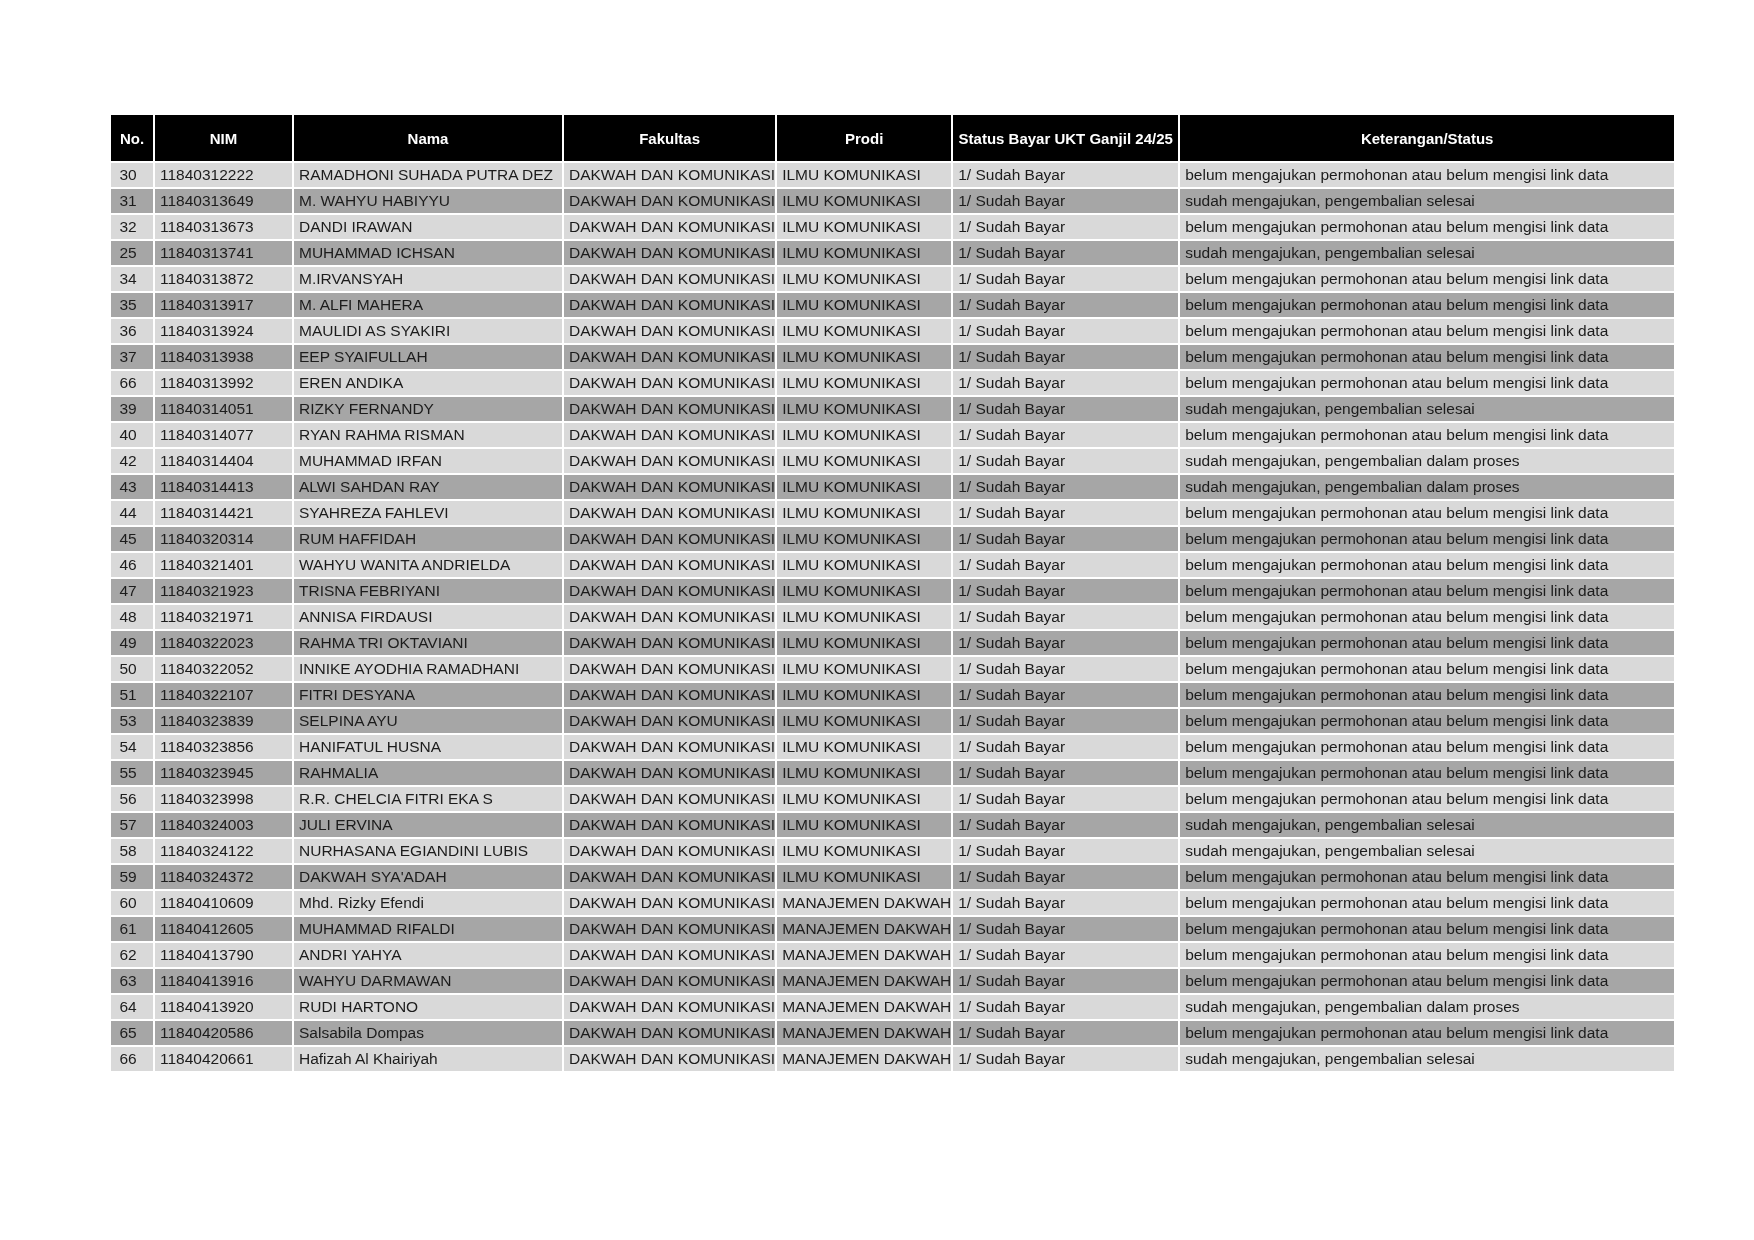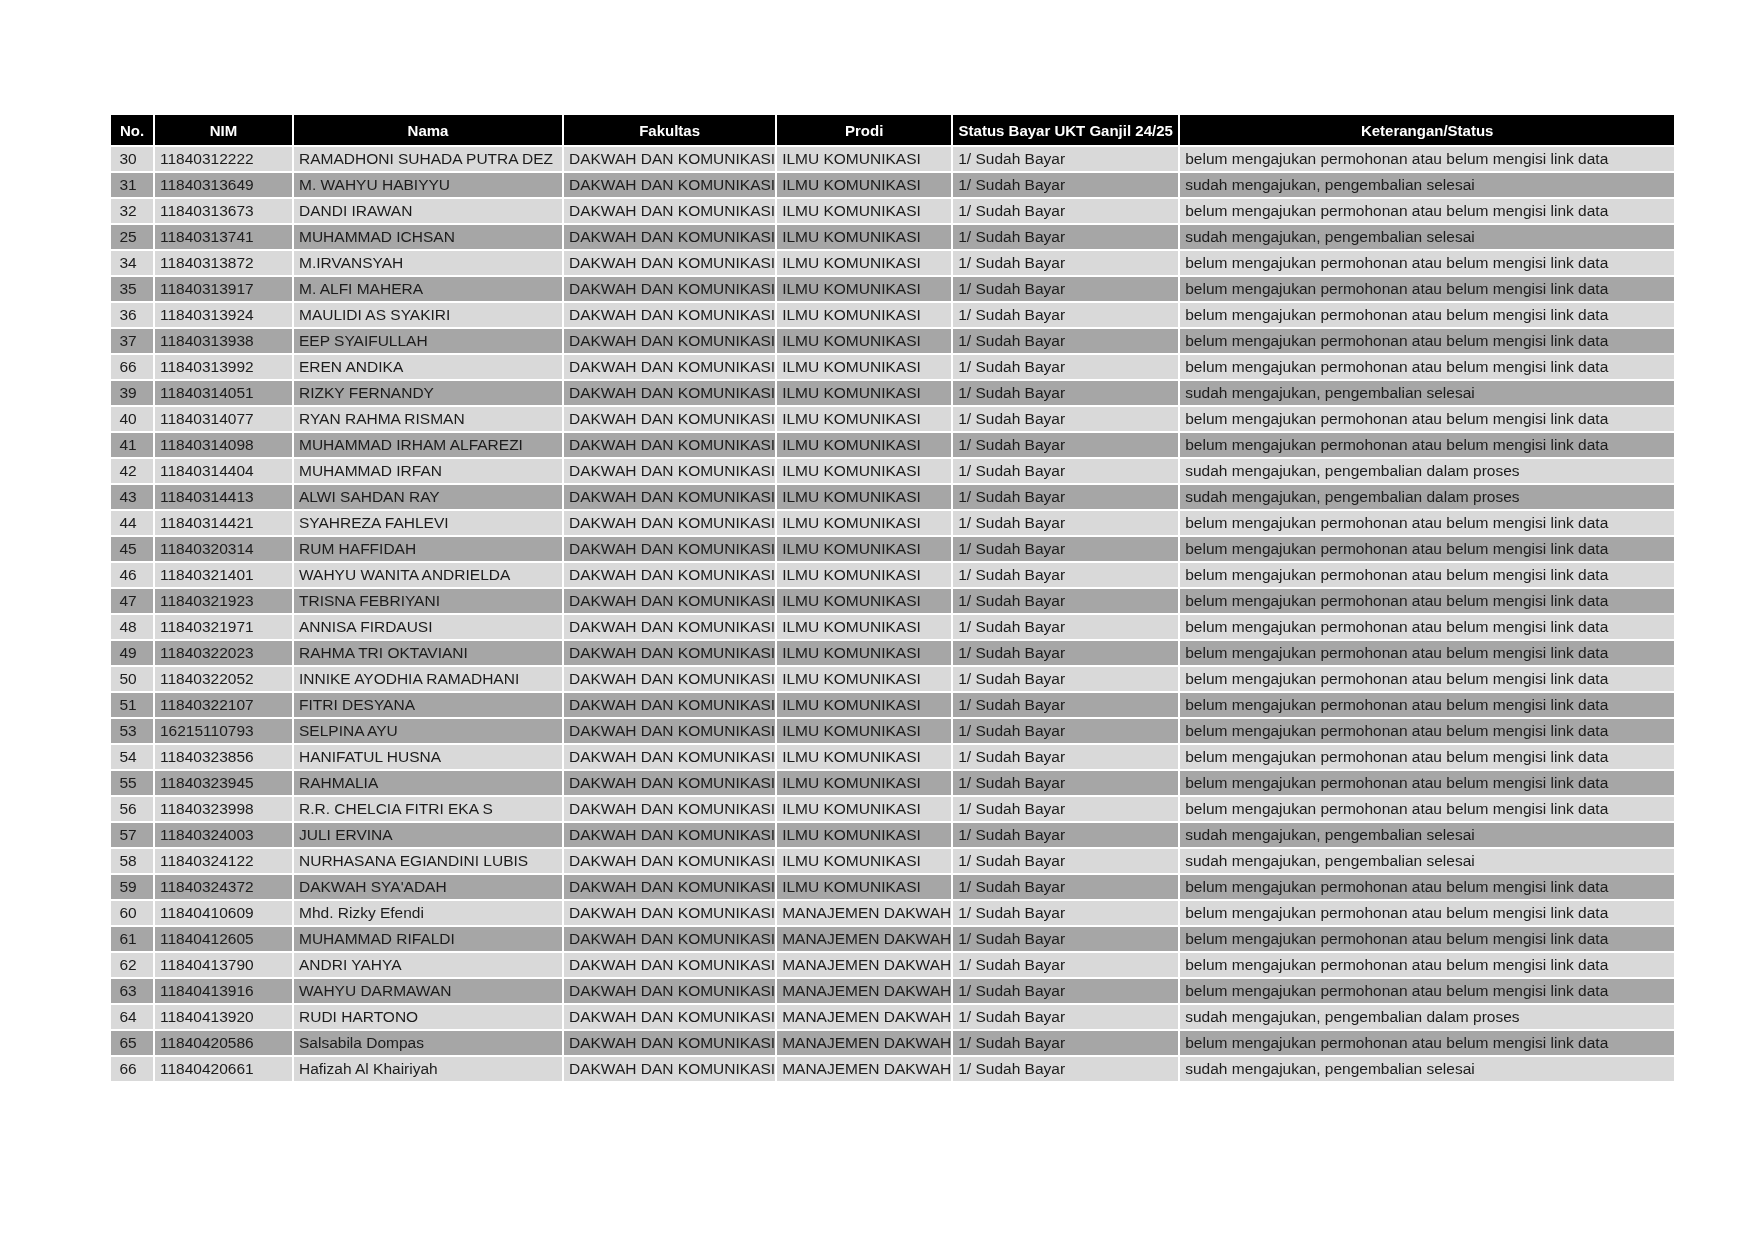--- a/index.html
+++ b/index.html
@@ -18,21 +18,21 @@
   .sheet {
     position: absolute;
     left: 109px;
     top: 113px;
   }
   table.grid {
     border-collapse: separate;
     border-spacing: 2px;
     table-layout: fixed;
   }
-  table.grid thead tr { height: 30px; }
+  table.grid thead tr { height: 46px; }
   table.grid tbody tr { height: 24px; }
   th {
     background: #000000;
     color: #ffffff;
     font-weight: bold;
     font-size: 15px;
     line-height: 19px;
     text-align: center;
     vertical-align: middle;
     white-space: nowrap;
@@ -171,29 +171,20 @@
           </tr>
           <tr class="light">
             <td class="c-no">40</td>
             <td class="c-nim">11840314077</td>
             <td class="c-nama">RYAN RAHMA RISMAN</td>
             <td class="c-fakultas">DAKWAH DAN KOMUNIKASI</td>
             <td class="c-prodi">ILMU KOMUNIKASI</td>
             <td class="c-status">1/ Sudah Bayar</td>
             <td class="c-keterangan">belum mengajukan permohonan atau belum mengisi link data</td>
           </tr>
-          <tr class="dark">
-            <td class="c-no">41</td>
-            <td class="c-nim">11840314098</td>
-            <td class="c-nama">MUHAMMAD IRHAM ALFAREZI</td>
-            <td class="c-fakultas">DAKWAH DAN KOMUNIKASI</td>
-            <td class="c-prodi">ILMU KOMUNIKASI</td>
-            <td class="c-status">1/ Sudah Bayar</td>
-            <td class="c-keterangan">belum mengajukan permohonan atau belum mengisi link data</td>
-          </tr>
           <tr class="light">
             <td class="c-no">42</td>
             <td class="c-nim">11840314404</td>
             <td class="c-nama">MUHAMMAD IRFAN</td>
             <td class="c-fakultas">DAKWAH DAN KOMUNIKASI</td>
             <td class="c-prodi">ILMU KOMUNIKASI</td>
             <td class="c-status">1/ Sudah Bayar</td>
             <td class="c-keterangan">sudah mengajukan, pengembalian dalam proses</td>
           </tr>
           <tr class="dark">
@@ -272,21 +263,21 @@
             <td class="c-no">51</td>
             <td class="c-nim">11840322107</td>
             <td class="c-nama">FITRI DESYANA</td>
             <td class="c-fakultas">DAKWAH DAN KOMUNIKASI</td>
             <td class="c-prodi">ILMU KOMUNIKASI</td>
             <td class="c-status">1/ Sudah Bayar</td>
             <td class="c-keterangan">belum mengajukan permohonan atau belum mengisi link data</td>
           </tr>
           <tr class="dark">
             <td class="c-no">53</td>
-            <td class="c-nim">16215110793</td>
+            <td class="c-nim">11840323839</td>
             <td class="c-nama">SELPINA AYU</td>
             <td class="c-fakultas">DAKWAH DAN KOMUNIKASI</td>
             <td class="c-prodi">ILMU KOMUNIKASI</td>
             <td class="c-status">1/ Sudah Bayar</td>
             <td class="c-keterangan">belum mengajukan permohonan atau belum mengisi link data</td>
           </tr>
           <tr class="light">
             <td class="c-no">54</td>
             <td class="c-nim">11840323856</td>
             <td class="c-nama">HANIFATUL HUSNA</td>

